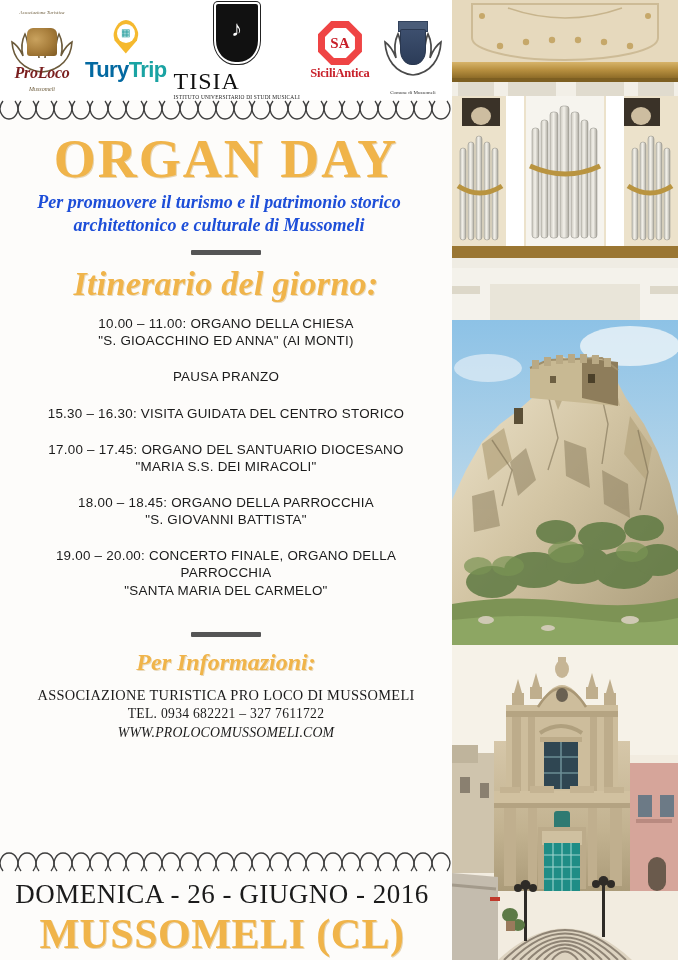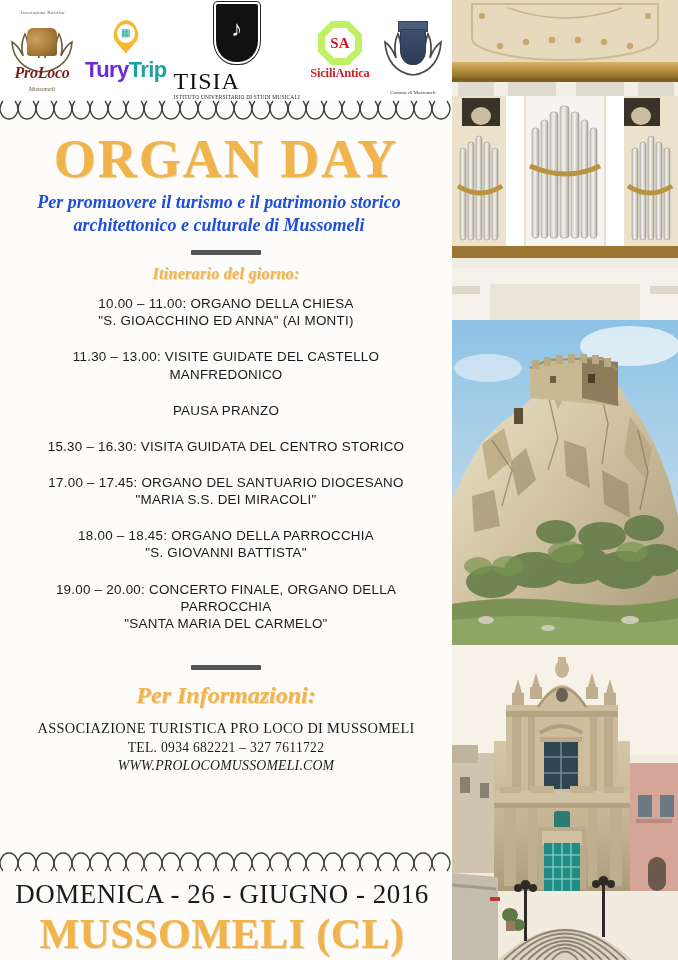--- a/index.html
+++ b/index.html
@@ -53,37 +53,37 @@
   
   .lg-tury{display:flex;align-items:center;gap:3px;}
   .pin{width:26px;height:34px;position:relative;}
   .pin-shape{position:absolute;inset:0;background:#f5b92e;
     border-radius:50% 50% 50% 50%/58% 58% 42% 42%;
     clip-path:polygon(50% 100%,93% 62%,100% 38%,93% 13%,72% 0,28% 0,7% 13%,0 38%,7% 62%);}
   .pin-inner{position:absolute;left:4px;top:4px;right:4px;bottom:11px;background:#fff;border-radius:50%;
     display:flex;align-items:center;justify-content:center;}
   .pin-glyph{font-size:10px;color:#1f9b9b;line-height:1;}
   .tury-text{font-family:"Liberation Sans",sans-serif;font-weight:bold;font-size:22px;letter-spacing:-.6px;}
-  .tury-a{color:#6d28d9;}
+  .tury-a{color:#0369a1;}
   .tury-b{color:#1aa3a3;}
 
   
   .lg-tisia{display:flex;align-items:center;gap:5px;}
   .tisia-shield{width:42px;height:58px;background:#111;
     border-radius:4px 4px 46% 46%/4px 4px 38% 38%;
     position:relative;border:2px solid #fff;box-shadow:0 0 0 1px #222;}
   .lyre{position:absolute;left:50%;top:50%;transform:translate(-50%,-50%);
     width:22px;height:30px;color:#fff;font-size:22px;line-height:1;text-align:center;}
   .tisia-txt{display:flex;flex-direction:column;line-height:1;}
   .tisia-name{font-family:"Liberation Serif",serif;font-size:24px;letter-spacing:1px;color:#111;}
   .tisia-sub{font-family:"Liberation Serif",serif;font-size:5.4px;color:#222;letter-spacing:.2px;line-height:1.22;margin-top:1px;}
 
   
   .lg-sicili{width:66px;display:flex;flex-direction:column;align-items:center;}
-  .octa{width:44px;height:44px;background:#bef264;
+  .octa{width:44px;height:44px;background:#ef4444;
     clip-path:polygon(30% 0,70% 0,100% 30%,100% 70%,70% 100%,30% 100%,0 70%,0 30%);
     display:flex;align-items:center;justify-content:center;}
   .octa-in{width:30px;height:30px;background:#fff;
     clip-path:polygon(30% 0,70% 0,100% 30%,100% 70%,70% 100%,30% 100%,0 70%,0 30%);
     display:flex;align-items:center;justify-content:center;
     font-family:"Liberation Serif",serif;font-weight:bold;font-size:15px;color:#c8202a;}
   .sicili-word{font-family:"Liberation Serif",serif;font-weight:bold;font-size:12.5px;color:#c8202a;margin-top:1px;letter-spacing:-.2px;}
 
   
   .lg-comune{width:66px;height:88px;position:relative;}
@@ -114,21 +114,21 @@
     text-shadow:1px 1px 0 rgba(190,140,50,.35);
   }
   .subtitle{
     font-family:"Liberation Serif",serif;font-style:italic;font-weight:bold;
     font-size:18px;color:#1d4ed8;line-height:1.25;
     margin:2px 14px 0 0;max-width:430px;
   }
   .rule{width:70px;height:5px;background:#555;margin:14px 0 10px 0;border-radius:1px;}
   .section-head{
     font-family:"Liberation Serif",serif;font-style:italic;font-weight:bold;
-    font-size:16px;color:#f0b44a;letter-spacing:.3px;margin:0 0 12px 0;
+    font-size:34px;color:#f0b44a;letter-spacing:.3px;margin:0 0 12px 0;
     text-shadow:1px 1px 0 rgba(190,140,50,.3);
   }
   .sched{display:flex;flex-direction:column;align-items:center;gap:0;width:100%;}
   .sched-item{
     font-family:Liberation Sans, sans-serif;
     font-size:13.4px;color:#1b1b1b;letter-spacing:.25px;line-height:1.28;
     margin-bottom:19px;max-width:410px;
   }
   .sched-item .ln{display:block;}
   .info-head{
@@ -258,24 +258,20 @@
       <div class="rule"></div>
 
       <div class="section-head">Itinerario del giorno:</div>
 
       <div class="sched">
         <div class="sched-item">
           <span class="ln">10.00 – 11.00: ORGANO DELLA CHIESA</span>
           <span class="ln">"S. GIOACCHINO ED ANNA" (AI MONTI)</span>
         </div>
         <div class="sched-item">
-          <span class="ln">11.30 – 13.00: VISITE GUIDATE DEL CASTELLO</span>
-          <span class="ln">MANFREDONICO</span>
-        </div>
-        <div class="sched-item">
           <span class="ln">PAUSA PRANZO</span>
         </div>
         <div class="sched-item">
           <span class="ln">15.30 – 16.30: VISITA GUIDATA DEL CENTRO STORICO</span>
         </div>
         <div class="sched-item">
           <span class="ln">17.00 – 17.45: ORGANO DEL SANTUARIO DIOCESANO</span>
           <span class="ln">"MARIA S.S. DEI MIRACOLI"</span>
         </div>
         <div class="sched-item">

